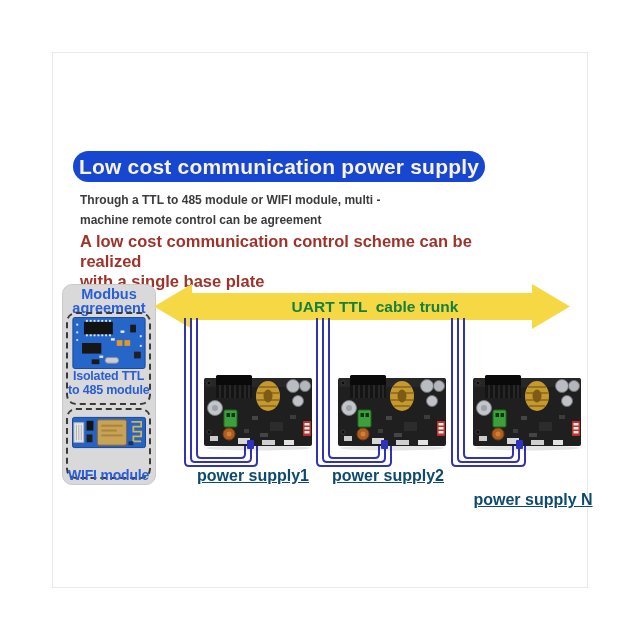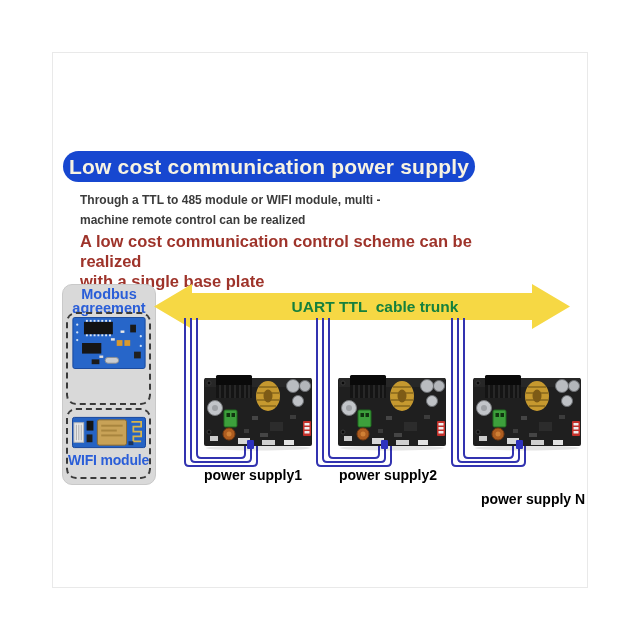--- a/index.html
+++ b/index.html
@@ -6,21 +6,21 @@
   body{
     width:640px;height:640px;position:relative;overflow:hidden;
     background:#ffffff;
     font-family:"Liberation Sans", sans-serif;
   }
   .card-edge{
     position:absolute;left:52px;top:52px;width:534px;height:534px;
     border:1px solid #e9e9e9;background:#ffffff;
   }
   .banner{
-    position:absolute;left:63px;top:151px;width:412px;height:31px;
+    position:absolute;left:73px;top:151px;width:412px;height:31px;
     background:#1747d0;border-radius:16px;
     color:#f8f3e2;font-size:21px;font-weight:bold;letter-spacing:.2px;
     line-height:31px;text-align:center;white-space:nowrap;
   }
   .intro{
     position:absolute;left:80px;top:190px;width:430px;
     color:#3b3b3b;font-size:12px;font-weight:700;line-height:20px;
   }
   .highlight{
     position:absolute;left:80px;top:231px;width:440px;
@@ -40,47 +40,47 @@
     border:2px dashed #3a3a3a;border-radius:10px;box-sizing:border-box;
     text-align:center;
   }
   .module-box.ttl{top:27px;height:93px;}
   .module-box.wifi{top:123px;height:71px;}
   .module-photo{display:block;margin:3px auto 0 auto;}
   .module-caption{
     color:#2a5ed8;font-weight:bold;font-size:12.5px;line-height:14px;letter-spacing:-.2px;
     white-space:nowrap;
   }
-  .module-caption.wifi-cap{font-size:14px;margin-top:1px;}
+  .module-caption.wifi-cap{font-size:14px;margin-top:16px;}
   .overlay{position:absolute;left:0;top:0;width:640px;height:640px;}
   .trunk-label{
     position:absolute;left:265px;top:298px;width:220px;height:18px;
     text-align:center;color:#15803d;font-size:15.5px;font-weight:bold;
     white-space:pre;line-height:18px;
   }
   .supply-label{
     position:absolute;top:467px;width:150px;text-align:center;
-    color:#000000;font-size:14px;font-weight:600;white-space:nowrap;
+    color:#0c4a6e;font-size:16px;font-weight:600;white-space:nowrap;text-decoration:underline;
   }
   .supply-label.s1{left:178px;}
   .supply-label.s2{left:313px;}
   .supply-label.s3{left:458px;margin-top:24px;}
 </style>
 </head>
 <body>
 
 <div class="card-edge"></div>
 
 <div class="banner">
   <span>Low cost communication power supply</span>
 </div>
 
 <div class="intro">
   <div>Through a TTL to 485 module or WIFI module, multi -</div>
-  <div>machine remote control can be realized</div>
+  <div>machine remote control can be agreement</div>
 </div>
 
 <div class="highlight">
   <div>A low cost communication control scheme can be realized</div>
   <div>with a single base plate</div>
 </div>
 
 <div class="sidebar">
   <div class="sidebar-title">
     <div>Modbus</div>
@@ -118,20 +118,24 @@
       <rect x="50" y="14" width="4" height="2.5" fill="#e8e8e8"></rect>
       <rect x="28" y="40" width="4" height="2.5" fill="#dddddd"></rect>
       <g fill="#cfe0f5">
         <circle cx="5" cy="8" r="1.2"></circle>
           <circle cx="5" cy="16" r="1.2"></circle>
           <circle cx="5" cy="24" r="1.2"></circle>
           <circle cx="71" cy="20" r="1.2"></circle>
           <circle cx="71" cy="30" r="1.2"></circle>
       </g>
     </svg>
+    <div class="module-caption">
+      <div>Isolated TTL</div>
+      <div>to 485 module</div>
+    </div>
   </div>
 
   <div class="module-box wifi">
     <svg class="module-photo" width="74" height="39" viewBox="0 0 76 40">
       <rect x="0.5" y="4.5" width="75" height="31" rx="2" fill="#2563c4" stroke="#16449a"></rect>
       <rect x="2" y="10" width="10" height="20" fill="#e9e9e9" stroke="#b5b5b5"></rect>
       <g stroke="#aaaaaa" stroke-width="1">
         <line x1="4.5" y1="12" x2="4.5" y2="28"></line>
           <line x1="7" y1="12" x2="7" y2="28"></line>
           <line x1="9.5" y1="12" x2="9.5" y2="28"></line>

